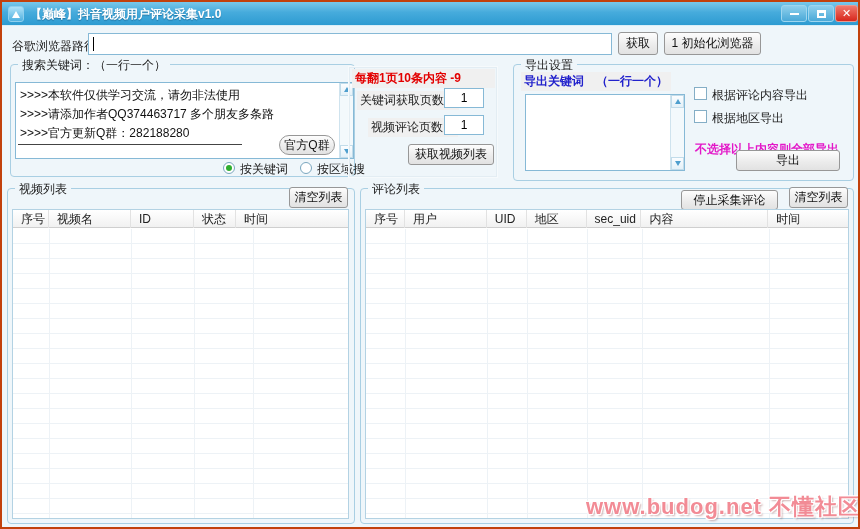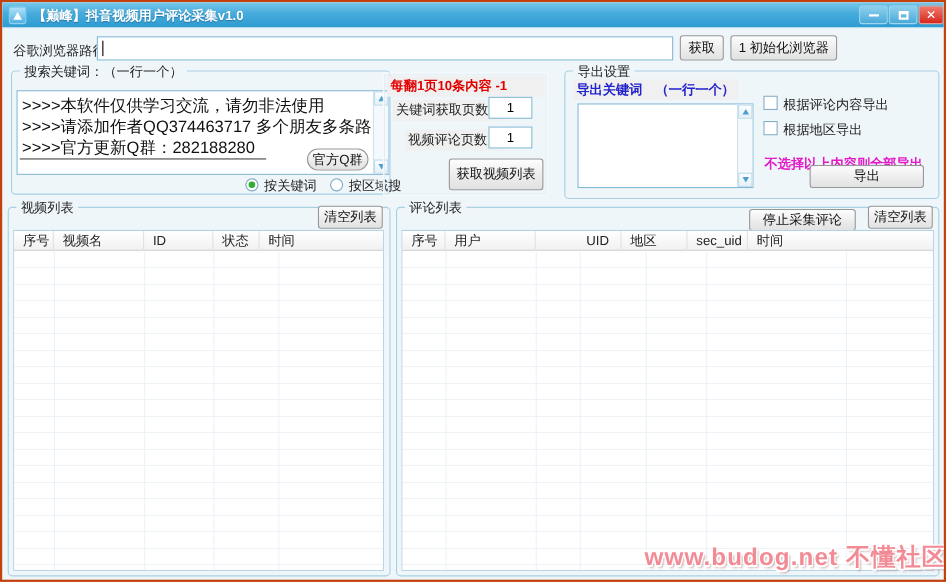--- a/index.html
+++ b/index.html
@@ -48,21 +48,21 @@
     background:repeating-linear-gradient(180deg,#ffffff 0 14px,#edf2f6 14px 15px); }
   .colline { position:absolute; top:0; bottom:0; width:1px; background:#edf2f6; }
 
   
   .red-bold { color:#e30000; font-weight:bold; }
   .blue-bold { color:#2222cc; font-weight:bold; }
   .magenta-bold { color:#e318c8; font-weight:bold; }
   .gray-strip { background:#f0f0f0; padding:1px 3px; }
 
   .keywords-box { position:absolute; left:13px; top:80px; width:339px; height:77px; background:#fff; border:1px solid #86b9d6; }
-  .kw-line { position:absolute; left:4px; white-space:nowrap; font-size:15px; color:#111; }
+  .kw-line { position:absolute; left:4px; white-space:nowrap; font-size:12px; color:#111; }
   .divider { position:absolute; left:2px; top:61px; width:224px; height:1px; background:#444; }
 
   .export-box { position:absolute; left:523px; top:92px; width:160px; height:77px; background:#fff; border:1px solid #86b9d6; }
 
   .panel { position:absolute; left:346px; top:64px; width:150px; height:112px; border:1px solid #f6fafc; box-shadow:0 0 0 1px #e3edf3 inset; }
 
   .watermark { position:absolute; left:584px; top:490px; font-size:22px; font-weight:bold; letter-spacing:1px; white-space:nowrap;
     color:#f28b95; text-shadow:-1px -1px 0 #fff,1px -1px 0 #fff,-1px 1px 0 #fff,1px 1px 0 #fff,2px 2px 2px rgba(120,40,40,.35); }
 
   .caret { position:absolute; width:1px; height:14px; background:#000; }
@@ -111,26 +111,26 @@
           <span class="tri-down"></span>
         </span>
     </div>
   </div>
   <span class="radio checked" style="left:221px; top:160px;"></span>
   <span class="lbl" style="left:238px; top:159px;">按关键词</span>
   <span class="radio" style="left:298px; top:160px;"></span>
   <span class="lbl" style="left:315px; top:159px;">按区域搜</span>
 
   <div class="panel"></div>
-  <span class="lbl red-bold gray-strip" style="left:350px; top:67px; width:143px;">每翻1页10条内容 -1</span>
+  <span class="lbl red-bold gray-strip" style="left:350px; top:67px; width:143px;">每翻1页10条内容 -9</span>
   <span class="lbl gray-strip" style="left:355px; top:89px;">关键词获取页数：</span>
   <input class="tb-input" style="left: 442px; top: 86px; width: 40px; height: 20px; text-align: center;" value="1">
   <span class="lbl gray-strip" style="left:366px; top:116px;">视频评论页数：</span>
   <input class="tb-input" style="left: 442px; top: 113px; width: 40px; height: 20px; text-align: center;" value="1">
-  <button class="btn" style="left:406px; top:142px; width:86px; height:29px;">获取视频列表</button>
+  <button class="btn" style="left:406px; top:142px; width:86px; height:21px;">获取视频列表</button>
 
   <div class="groupbox" style="left:511px; top:62px; width:341px; height:117px;">
     <span class="grouptitle">导出设置</span>
   </div>
   <span class="lbl blue-bold gray-strip" style="left:519px; top:70px;">导出关键词　（一行一个）</span>
   <div class="export-box">
     <div class="scrollbar">
       <span class="sb-arrow up">
           <span class="tri-up"></span>
         </span>
@@ -169,23 +169,24 @@
 
   <div class="groupbox" style="left:358px; top:186px; width:494px; height:336px;">
     <span class="grouptitle">评论列表</span>
   </div>
   <button class="btn" style="left:679px; top:188px; width:97px; height:20px;">停止采集评论</button>
   <button class="btn" style="left:787px; top:185px; width:59px; height:21px;">清空列表</button>
   <div class="table" style="left:363px; top:207px; width:484px; height:310px;">
     <div class="thead">
       <span class="th" style="width:39px;">序号</span>
       <span class="th" style="width:82px;">用户</span>
-      <span class="th" style="width:40px;margin-left:38px;">UID</span>
+      <span class="th" style="width:40px;">UID</span>
       <span class="th" style="width:60px;">地区</span>
       <span class="th" style="width:55px;">sec_uid</span>
+      <span class="th" style="width:127px;">内容</span>
       <span class="th" style="width:80px; border-right:none;">时间</span>
     </div>
     <div class="tbody">
       <span class="colline" style="left:39px;"></span>
       <span class="colline" style="left:121px;"></span>
       <span class="colline" style="left:161px;"></span>
       <span class="colline" style="left:221px;"></span>
       <span class="colline" style="left:276px;"></span>
       <span class="colline" style="left:403px;"></span>
     </div>

